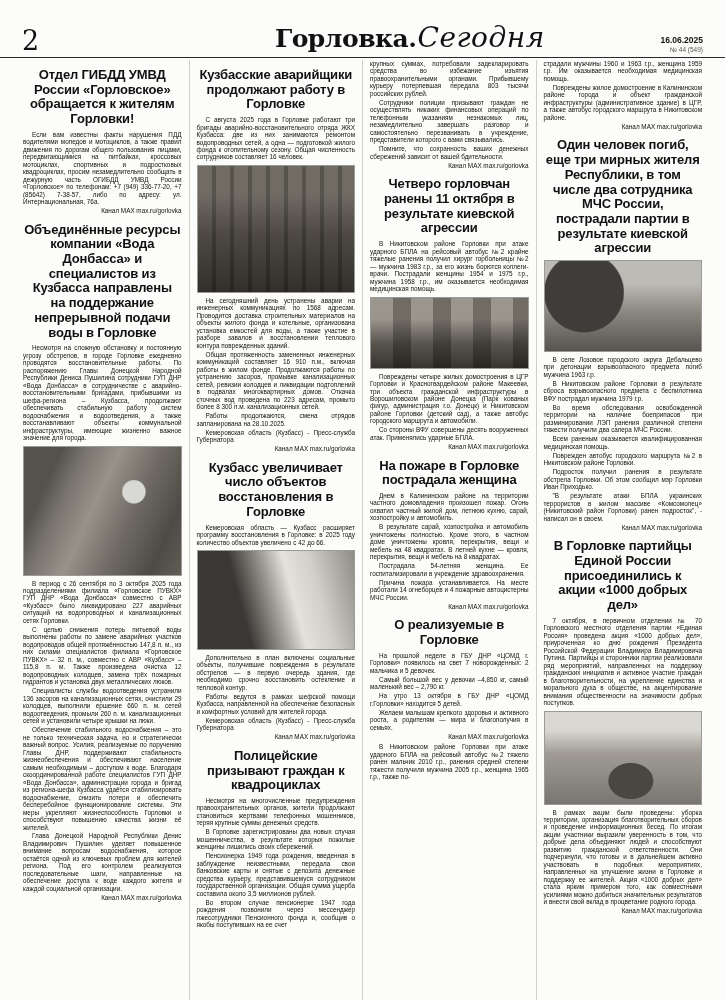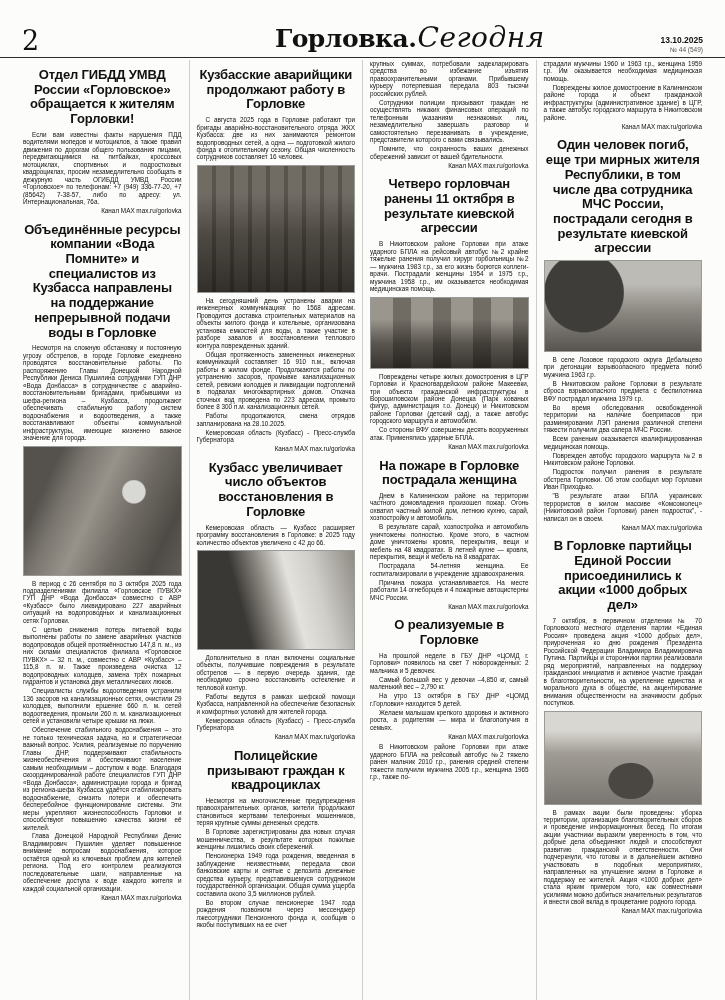--- a/index.html
+++ b/index.html
@@ -63,30 +63,30 @@
 <body>
 
 <div class="page" data-name="newspaper-page">
   <div class="header" data-name="page-header">
     <div class="pageno" data-name="page-number">2</div>
     <div class="mast" data-name="masthead">
       <span class="mast-bold" data-name="masthead-title-bold">Горловка.</span>
       <span class="mast-script" data-name="masthead-title-script">Сегодня</span>
     </div>
     <div class="date-block" data-name="issue-info">
-      <div class="date" data-name="issue-date">13.10.2025</div>
+      <div class="date" data-name="issue-date">16.06.2025</div>
       <div class="issue" data-name="issue-number">№ 44 (549)</div>
     </div>
   </div>
   <div class="columns" id="columns" data-name="article-columns">
       <div class="col" data-name="column-1">
         <h2 class="headline" data-name="article-headline">Отдел ГИБДД УМВД России «Горловское» обращается к жителям Горловки!</h2>
         <p class="para" data-name="article-paragraph">Если вам известны факты нарушения ПДД водителями мопедов и мотоциклов, а также правил движения по дорогам общего пользования лицами, передвигающимися на питбайках, кроссовых мотоциклах, спортивных и подростковых квадроциклах, просим незамедлительно сообщать в дежурную часть ОГИБДД УМВД России «Горловское» по телефонам: +7 (949) 336-77-20, +7 (85642) 7-38-57, либо по адресу: ул. Интернациональная, 76а.</p>
         <p class="byline" data-name="channel-byline">Канал MAX max.ru/gorlovka</p>
-        <h2 class="headline" data-name="article-headline">Объединённые ресурсы компании «Вода Помните» и специалистов из Кузбасса направлены на поддержание непрерывной подачи воды в Горловке</h2>
+        <h2 class="headline" data-name="article-headline">Объединённые ресурсы компании «Вода Донбасса» и специалистов из Кузбасса направлены на поддержание непрерывной подачи воды в Горловке</h2>
         <p class="para" data-name="article-paragraph">Несмотря на сложную обстановку и постоянную угрозу обстрелов, в городе Горловке ежедневно проводятся восстановительные работы. По распоряжению Главы Донецкой Народной Республики Дениса Пушилина сотрудники ГУП ДНР «Вода Донбасса» в сотрудничестве с аварийно-восстановительными бригадами, прибывшими из шефа-региона – Кузбасса, продолжают обеспечивать стабильную работу систем водоснабжения и водоотведения, а также восстанавливают объекты коммунальной инфраструктуры, имеющие жизненно важное значение для города.</p>
         <div class="photo" data-name="photo-water-repair-trench" style="height: 130px;"></div>
         <p class="para" data-name="article-paragraph">В период с 26 сентября по 3 октября 2025 года подразделениями филиала «Горловское ПУВКХ» ГУП ДНР «Вода Донбасса» совместно с АВР «Кузбасс» было ликвидировано 227 аварийных ситуаций на водопроводных и канализационных сетях Горловки.</p>
         <p class="para" data-name="article-paragraph">С целью снижения потерь питьевой воды выполнены работы по замене аварийных участков водопроводов общей протяжённостью 147,8 п. м., из них силами специалистов филиала «Горловское ПУВКХ» – 32 п. м., совместно с АВР «Кузбасс» – 115,8 п. м. Также произведена очистка 12 водопроводных колодцев, замена трёх пожарных гидрантов и установка двух металлических люков.</p>
         <p class="para" data-name="article-paragraph">Специалисты службы водоотведения устранили 136 засоров на канализационных сетях, очистили 29 колодцев, выполнили ершение 660 п. м. сетей водоотведения, промыли 260 п. м. канализационных сетей и установили четыре крышки на люки.</p>
         <p class="para" data-name="article-paragraph">Обеспечение стабильного водоснабжения – это не только техническая задача, но и стратегически важный вопрос. Усилия, реализуемые по поручению Главы ДНР, поддерживают стабильность жизнеобеспечения и обеспечивают население самым необходимым – доступом к воде. Благодаря скоординированной работе специалистов ГУП ДНР «Вода Донбасса», администрации города и бригад из региона-шефа Кузбасса удаётся стабилизировать водоснабжение, снизить потери и обеспечить бесперебойное функционирование системы. Эти меры укрепляют жизнеспособность Горловки и способствуют повышению качества жизни её жителей.</p>
         <p class="para" data-name="article-paragraph">Глава Донецкой Народной Республики Денис Владимирович Пушилин уделяет повышенное внимание вопросам водоснабжения, которое остаётся одной из ключевых проблем для жителей региона. Под его контролем реализуются последовательные шаги, направленные на обеспечение доступа к воде каждого жителя и каждой социальной организации.</p>
         <p class="byline" data-name="channel-byline">Канал MAX max.ru/gorlovka</p>
       </div>
       <div class="col" data-name="column-2">
@@ -133,21 +133,21 @@
         <p class="para" data-name="article-paragraph">Самый большой вес у девочки –4,850 кг, самый маленький вес – 2,790 кг.</p>
         <p class="para" data-name="article-paragraph">На утро 13 октября в ГБУ ДНР «ЦОМД г.Горловки» находится 5 детей.</p>
         <p class="para" data-name="article-paragraph">Желаем малышам крепкого здоровья и активного роста, а родителям — мира и благополучия в семьях.</p>
         <p class="byline" data-name="channel-byline">Канал MAX max.ru/gorlovka</p>
         <p class="para" data-name="article-paragraph">В Никитовском районе Горловки при атаке ударного БПЛА на рейсовый автобус №2 тяжело ранен мальчик 2010 г.р., ранения средней степени тяжести получили мужчина 2005 г.р., женщина 1965 г.р., также по-</p>
       </div>
       <div class="col" data-name="column-4">
         <p class="para noindent" data-name="article-paragraph">страдали мужчины 1960 и 1963 г.р., женщина 1959 г.р. Им оказывается необходимая медицинская помощь.</p>
         <p class="para" data-name="article-paragraph">Повреждены жилое домостроение в Калининском районе города и объект гражданской инфраструктуры (административное здание) в ЦГР, а также автобус городского маршрута в Никитовском районе.</p>
         <p class="byline" data-name="channel-byline">Канал MAX max.ru/gorlovka</p>
-        <h2 class="headline" data-name="article-headline">Один человек погиб, еще три мирных жителя Республики, в том числе два сотрудника МЧС России, пострадали сегодня в результате киевской агрессии</h2>
+        <h2 class="headline" data-name="article-headline">Один человек погиб, еще три мирных жителя Республики, в том числе два сотрудника МЧС России, пострадали партии в результате киевской агрессии</h2>
         <div class="photo" data-name="photo-attacked-city-bus" style="height: 92px;"></div>
         <p class="para" data-name="article-paragraph">В селе Лозовое городского округа Дебальцево при детонации взрывоопасного предмета погиб мужчина 1963 г.р.</p>
         <p class="para" data-name="article-paragraph">В Никитовском районе Горловки в результате сброса взрывоопасного предмета с беспилотника ВФУ пострадал мужчина 1979 г.р.</p>
         <p class="para" data-name="article-paragraph">Во время обследования освобожденной территории на наличие боеприпасов при разминировании ЛЭП ранения различной степени тяжести получили два сапера МЧС России.</p>
         <p class="para" data-name="article-paragraph">Всем раненым оказывается квалифицированная медицинская помощь.</p>
         <p class="para" data-name="article-paragraph">Поврежден автобус городского маршрута №2 в Никитовском районе Горловки.</p>
         <p class="para" data-name="article-paragraph">Подросток получил ранения в результате обстрела Горловки. Об этом сообщил мэр Горловки Иван Приходько.</p>
         <p class="para" data-name="article-paragraph">"В результате атаки БПЛА украинских террористов в жилом массиве «Комсомолец» (Никитовский район Горловки) ранен подросток", - написал он в своем.</p>
         <p class="byline" data-name="channel-byline">Канал MAX max.ru/gorlovka</p>
         <h2 class="headline" data-name="article-headline">В Горловке партийцы Единой России присоединились к акции «1000 добрых дел»</h2>

